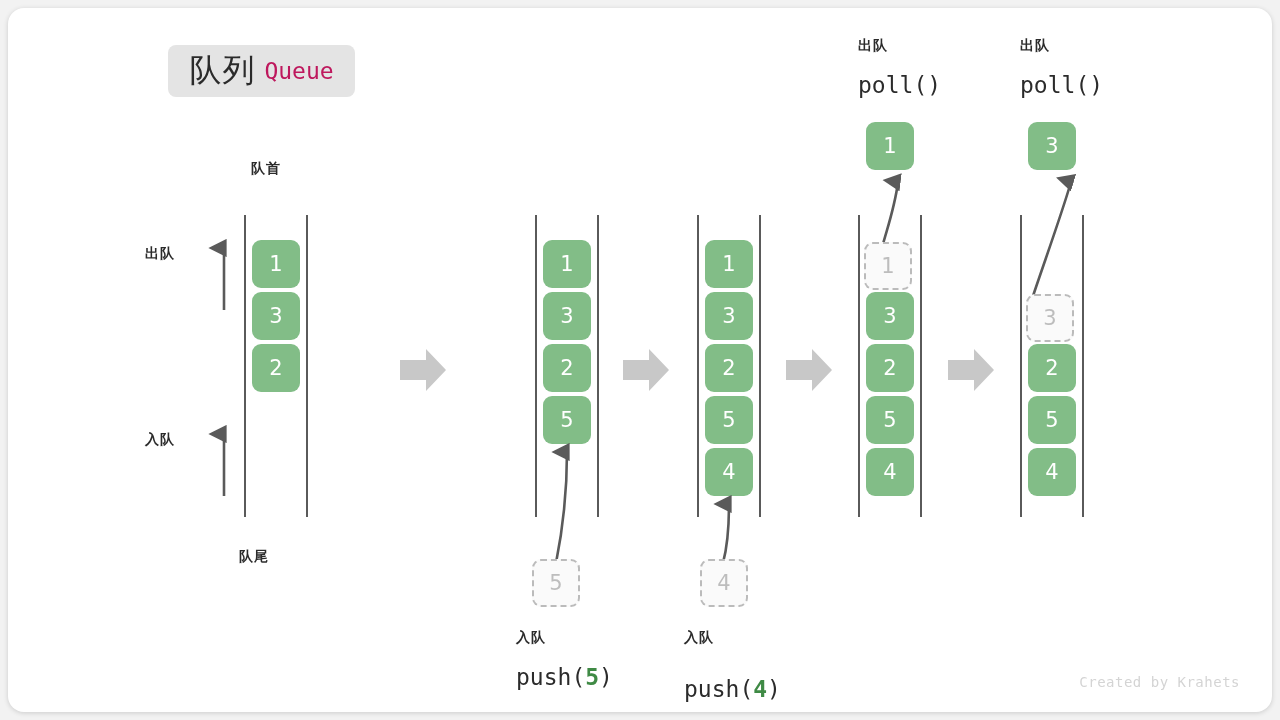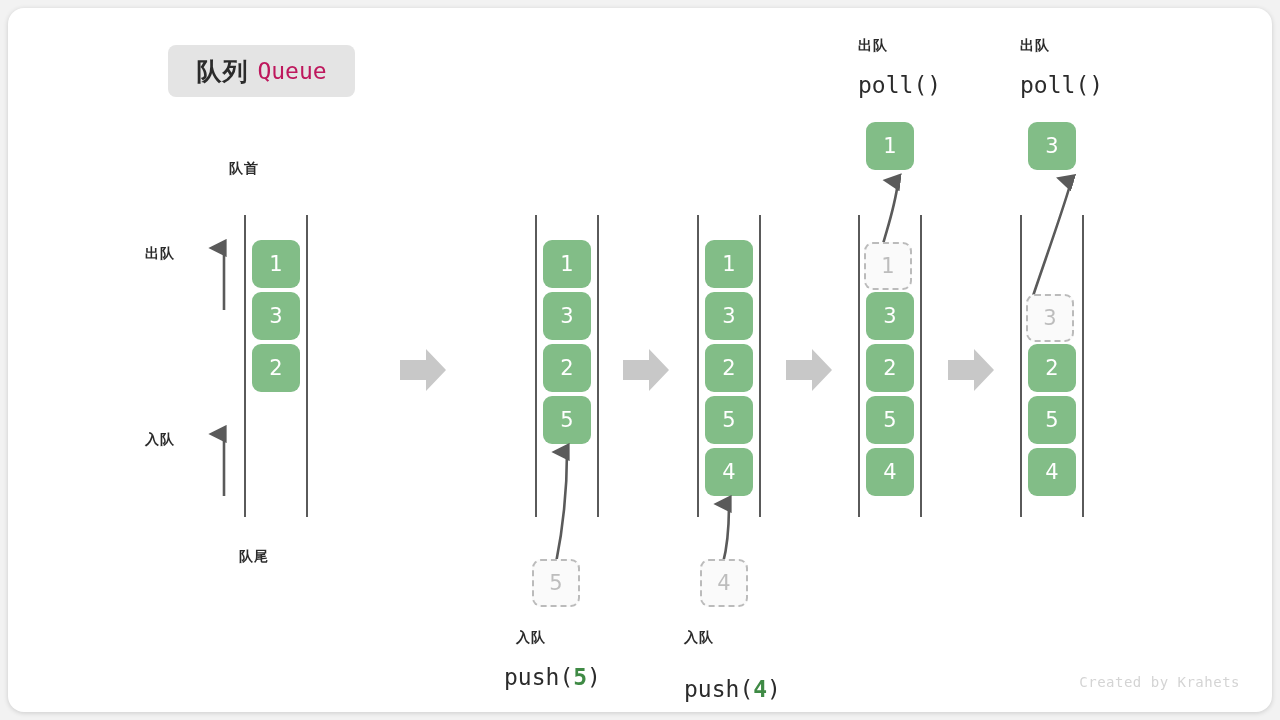--- a/index.html
+++ b/index.html
@@ -39,22 +39,22 @@
     width: 187px;
     height: 52px;
     background: #e4e4e4;
     border-radius: 8px;
     display: flex;
     align-items: center;
     justify-content: center;
     gap: 9px;
   }
   #title-cn {
-    font-size: 25px;
-    font-weight: bold;
+    font-size: 32px;
+    font-weight: normal;
     color: #2b2b2b;
     letter-spacing: 1px;
   }
   #title-en {
     font-family: "DejaVu Sans Mono", monospace;
     font-size: 23px;
     color: #be185d;
   }
 
   
@@ -116,21 +116,21 @@
 <body>
 
 <div id="canvas">
   <div id="card">
 
     <div class="abs" id="title-badge">
       <span id="title-cn">队列</span>
       <span id="title-en">Queue</span>
     </div>
 
-    <div class="abs cn-bold" style="left:221px; top:152px;">队首</div>
+    <div class="abs cn-bold" style="left:243px; top:152px;">队首</div>
 
     <div class="abs cn-bold" style="left:137px; top:237px;">出队</div>
     <svg class="abs" style="left:203px; top:232px;" width="26" height="72">
       <defs>
         <marker id="mk-up" markerWidth="7" markerHeight="7" refX="3.5" refY="6" orient="auto">
           <path d="M0,7 L3.5,0 L7,7 z" fill="#5a5a5a"></path>
         </marker>
       </defs>
       <line x1="13" y1="70" x2="13" y2="8" stroke="#5a5a5a" stroke-width="2.6" marker-end="url(#mk-up)"></line>
     </svg>
@@ -166,21 +166,21 @@
         <marker id="mk-up2" markerWidth="7" markerHeight="7" refX="3.5" refY="6" orient="auto">
           <path d="M0,7 L3.5,0 L7,7 z" fill="#5a5a5a"></path>
         </marker>
       </defs>
       <path d="M38,125 C 44,95 49,55 49,14" fill="none" stroke="#5a5a5a" stroke-width="2.6" marker-end="url(#mk-up2)"></path>
     </svg>
 
     <div class="abs box ghost" style="left:524px; top:551px;">5</div>
 
     <div class="abs cn-bold" style="left:508px; top:621px;">入队</div>
-    <div class="abs mono" style="left:496px; top:656px;">
+    <div class="abs mono" style="left:508px; top:656px;">
       <span>push(</span><span class="num">5</span><span>)</span>
     </div>
 
     <svg class="abs" style="left:615px; top:341px;" width="48" height="42">
       <path d="M0,11 L26,11 L26,0 L46,21 L26,42 L26,31 L0,31 z" fill="#c8c8c8"></path>
     </svg>
 
     <div class="abs rail" style="left:689px; top:207px; height:302px;"></div>
     <div class="abs rail" style="left:751px; top:207px; height:302px;"></div>
 

